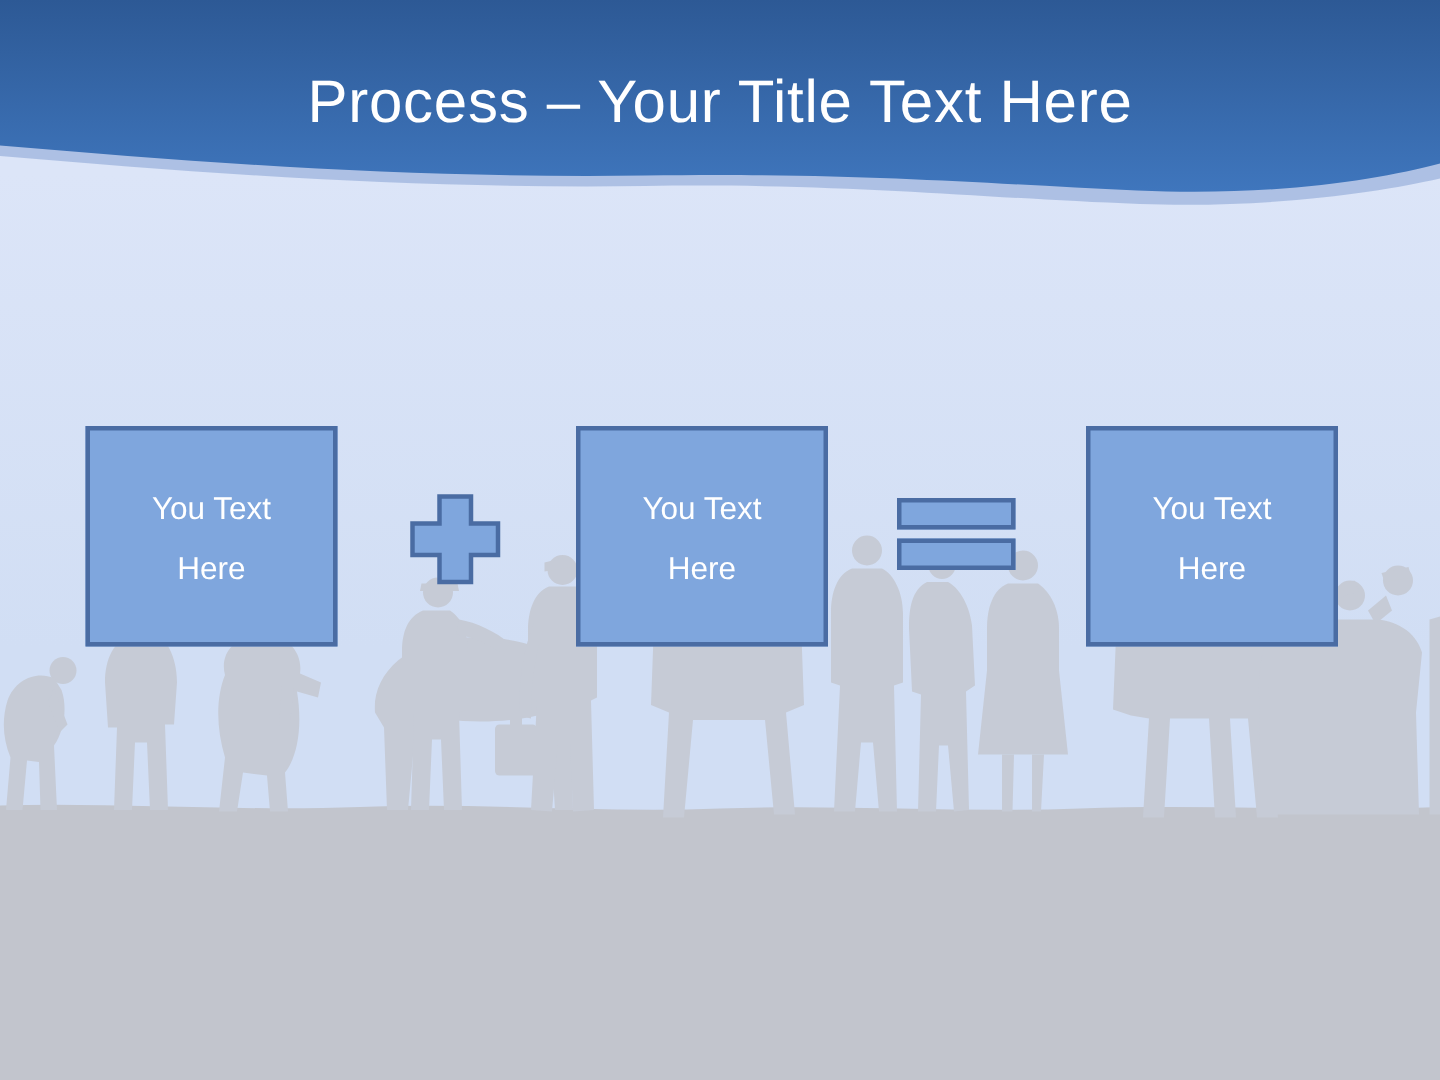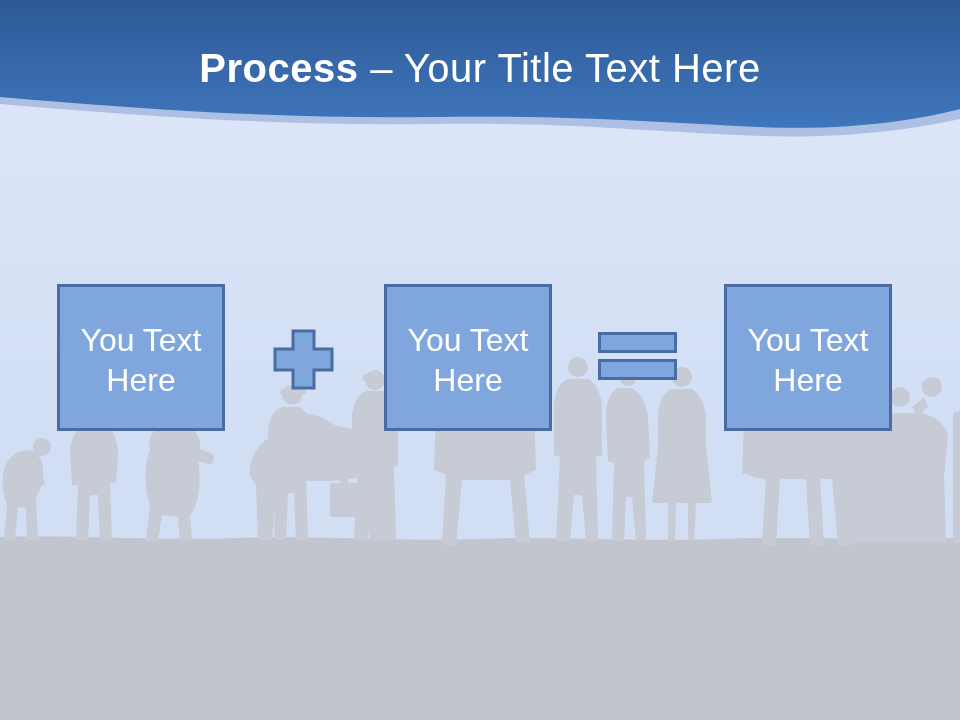--- a/index.html
+++ b/index.html
@@ -7,27 +7,27 @@
     position:relative;width:960px;height:720px;overflow:hidden;
     font-family:"Liberation Sans", sans-serif;
     background:linear-gradient(180deg, var(--sky-top) 16%, var(--sky) 60%, var(--sky) 100%);
   }
   .header{position:absolute;top:0;left:0;width:960px;height:150px;}
   .header svg{display:block;width:960px;height:150px;}
   .slide-title{
     position:absolute;top:46px;left:0;width:100%;text-align:center;
     color:var(--title-text);font-size:40px;letter-spacing:.5px;z-index:3;
   }
-  .slide-title .bold{font-weight:bold;}
+  .slide-title .bold{font-weight:normal;}
   .scene{position:absolute;left:0;top:355px;width:960px;height:365px;z-index:1;}
   .pbox{
     position:absolute;width:168px;height:147px;box-sizing:border-box;z-index:2;
     background:var(--shape-fill);border:3px solid var(--shape-border);
     display:flex;align-items:center;justify-content:center;text-align:center;
-    color:var(--box-text);font-size:32px;line-height:40px;white-space:pre-line;
+    color:var(--box-text);font-size:21px;line-height:40px;white-space:pre-line;
     padding-top:4px;
   }
   .pbox-1{left:57px;top:284px;}
   .pbox-2{left:384px;top:284px;}
   .pbox-3{left:724px;top:284px;}
   .plus-wrap{position:absolute;left:271px;top:327px;width:65px;height:65px;z-index:2;}
   .plus-wrap svg{display:block;}
   .plus-shape{fill:var(--shape-fill);stroke:var(--shape-border);stroke-width:3;}
   .equals-wrap{position:absolute;left:598px;top:332px;width:79px;height:48px;z-index:2;}
   .eq-bar{

